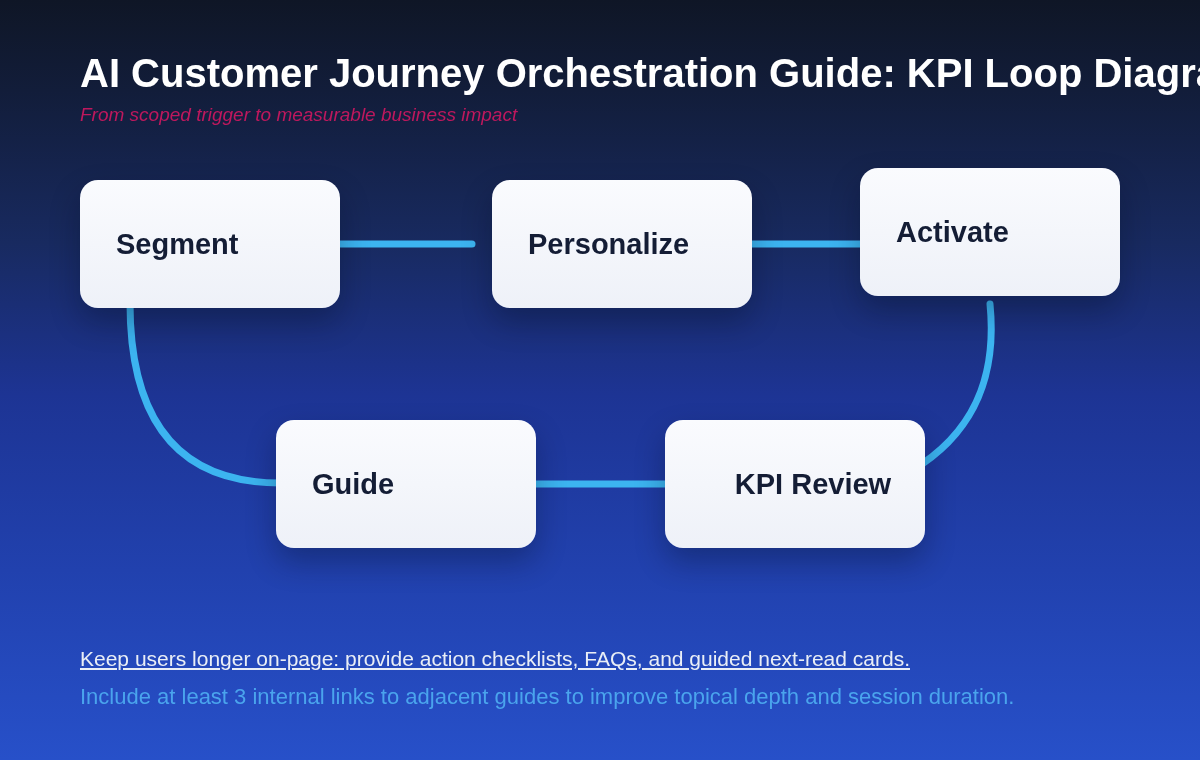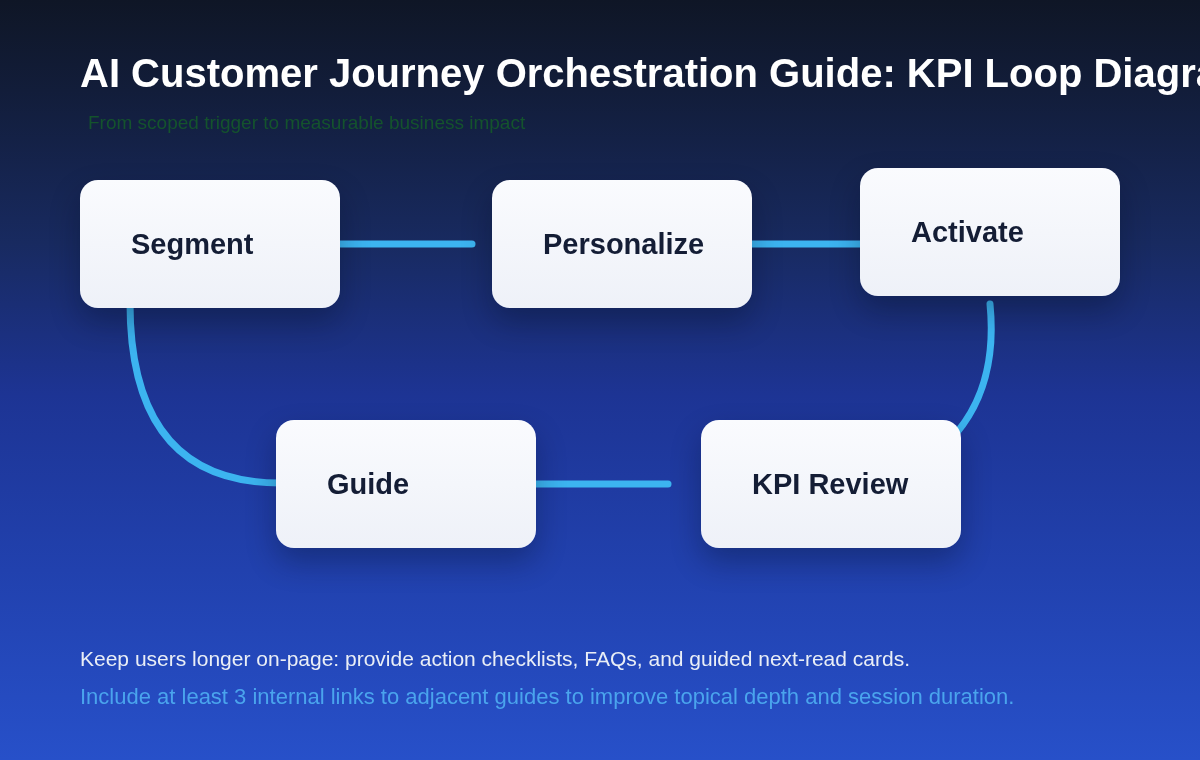--- a/index.html
+++ b/index.html
@@ -19,56 +19,58 @@
   .page-title {
     position: absolute; left: 80px; top: 51px;
     margin: 0;
     font-size: 40px; font-weight: bold;
     color: #ffffff;
     white-space: nowrap;
     letter-spacing: 0px;
   }
   .page-subtitle {
     position: absolute; left: 80px; top: 104px;
-    margin: 8px;
+    margin: 0;
     font-size: 19px; font-weight: normal;
-    color: #14532d;
+    color: #be185d;
     white-space: nowrap;
+    font-style: italic;
   }
   .connectors {
     position: absolute; left: 0; top: 0;
     width: 1200px; height: 760px;
     z-index: 1;
   }
   .node {
     position: absolute;
     width: 260px; height: 128px;
     border-radius: 18px;
     background: linear-gradient(180deg, #fafbfe 0%, #eef1f8 100%);
     box-shadow: 0 14px 30px rgba(4, 9, 28, 0.30);
     display: flex; align-items: center;
-    padding-left: 51px;
+    padding-left: 36px;
     box-sizing: border-box;
     z-index: 2;
   }
   .node-label {
     font-size: 29px; font-weight: bold;
     color: #141d35;
     white-space: nowrap;
   }
   .node-segment     { left: 80px;  top: 180px; }
   .node-personalize { left: 492px; top: 180px; }
   .node-activate    { left: 860px; top: 168px; }
   .node-expand      { left: 276px; top: 420px; }
-  .node-kpi-review  { left: 701px; top: 420px; }
+  .node-kpi-review  { left: 665px; top: 420px; justify-content: center; }
   .note-line-1 {
     position: absolute; left: 80px; top: 647px;
     margin: 0;
     font-size: 21px; color: #e9eef6;
     white-space: nowrap;
+    text-decoration: underline;
   }
   .note-line-2 {
     position: absolute; left: 80px; top: 684px;
     margin: 0;
     font-size: 22px; color: #4aa4ed;
     white-space: nowrap;
   }
 </style>
 </head>
 <body>

